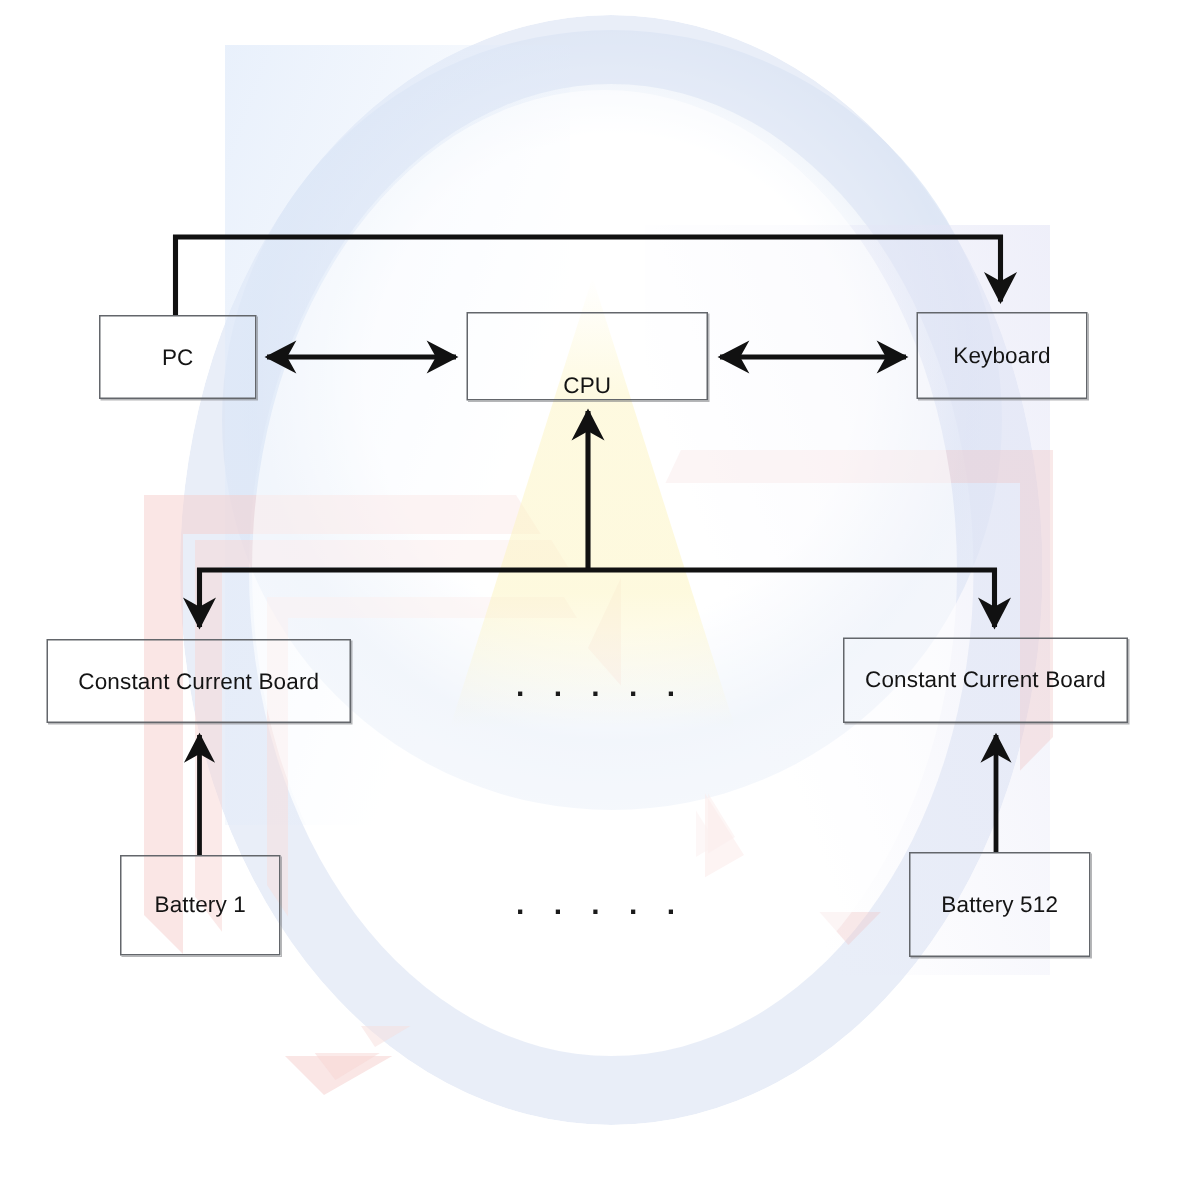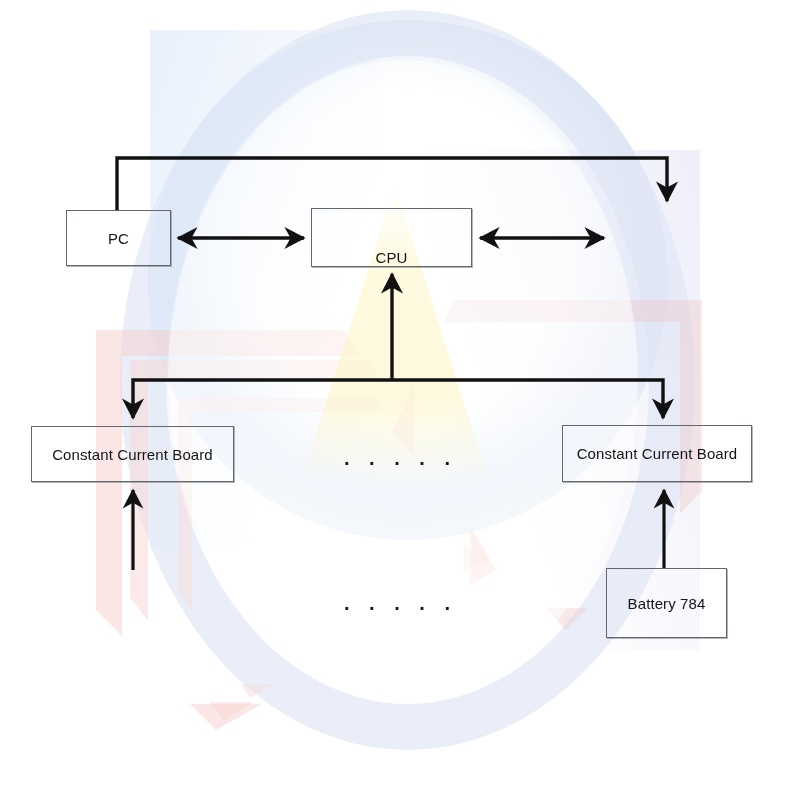--- a/index.html
+++ b/index.html
@@ -204,32 +204,38 @@
     </svg>
 
     <div class="node" style="left:66px;  top:210px; width:105px; height:56px;">
       <span class="node-label">PC</span>
     </div>
 
     <div class="node" style="left:311px; top:208px; width:161px; height:59px;align-items:flex-end;">
       <span class="node-label">CPU</span>
     </div>
 
+    <div class="node" style="left:611px; top:208px; width:114px; height:58px;">
+      <span class="node-label">Keyboard</span>
+    </div>
 
     <div class="node" style="left:31px;  top:426px; width:203px; height:56px;">
       <span class="node-label">Constant Current Board</span>
     </div>
 
     <div class="node" style="left:562px; top:425px; width:190px; height:57px;">
       <span class="node-label">Constant Current Board</span>
     </div>
 
+    <div class="node" style="left:80px;  top:570px; width:107px; height:67px;">
+      <span class="node-label">Battery 1</span>
+    </div>
 
     <div class="node" style="left:606px; top:568px; width:121px; height:70px;">
-      <span class="node-label">Battery 784</span>
+      <span class="node-label">Battery 512</span>
     </div>
 
     <div class="ellipsis" style="left:344px; top:448px;">. . . . .</div>
 
     <div class="ellipsis" style="left:344px; top:593px;">. . . . .</div>
 
   </div>
 </div>
 
 </body></html>

